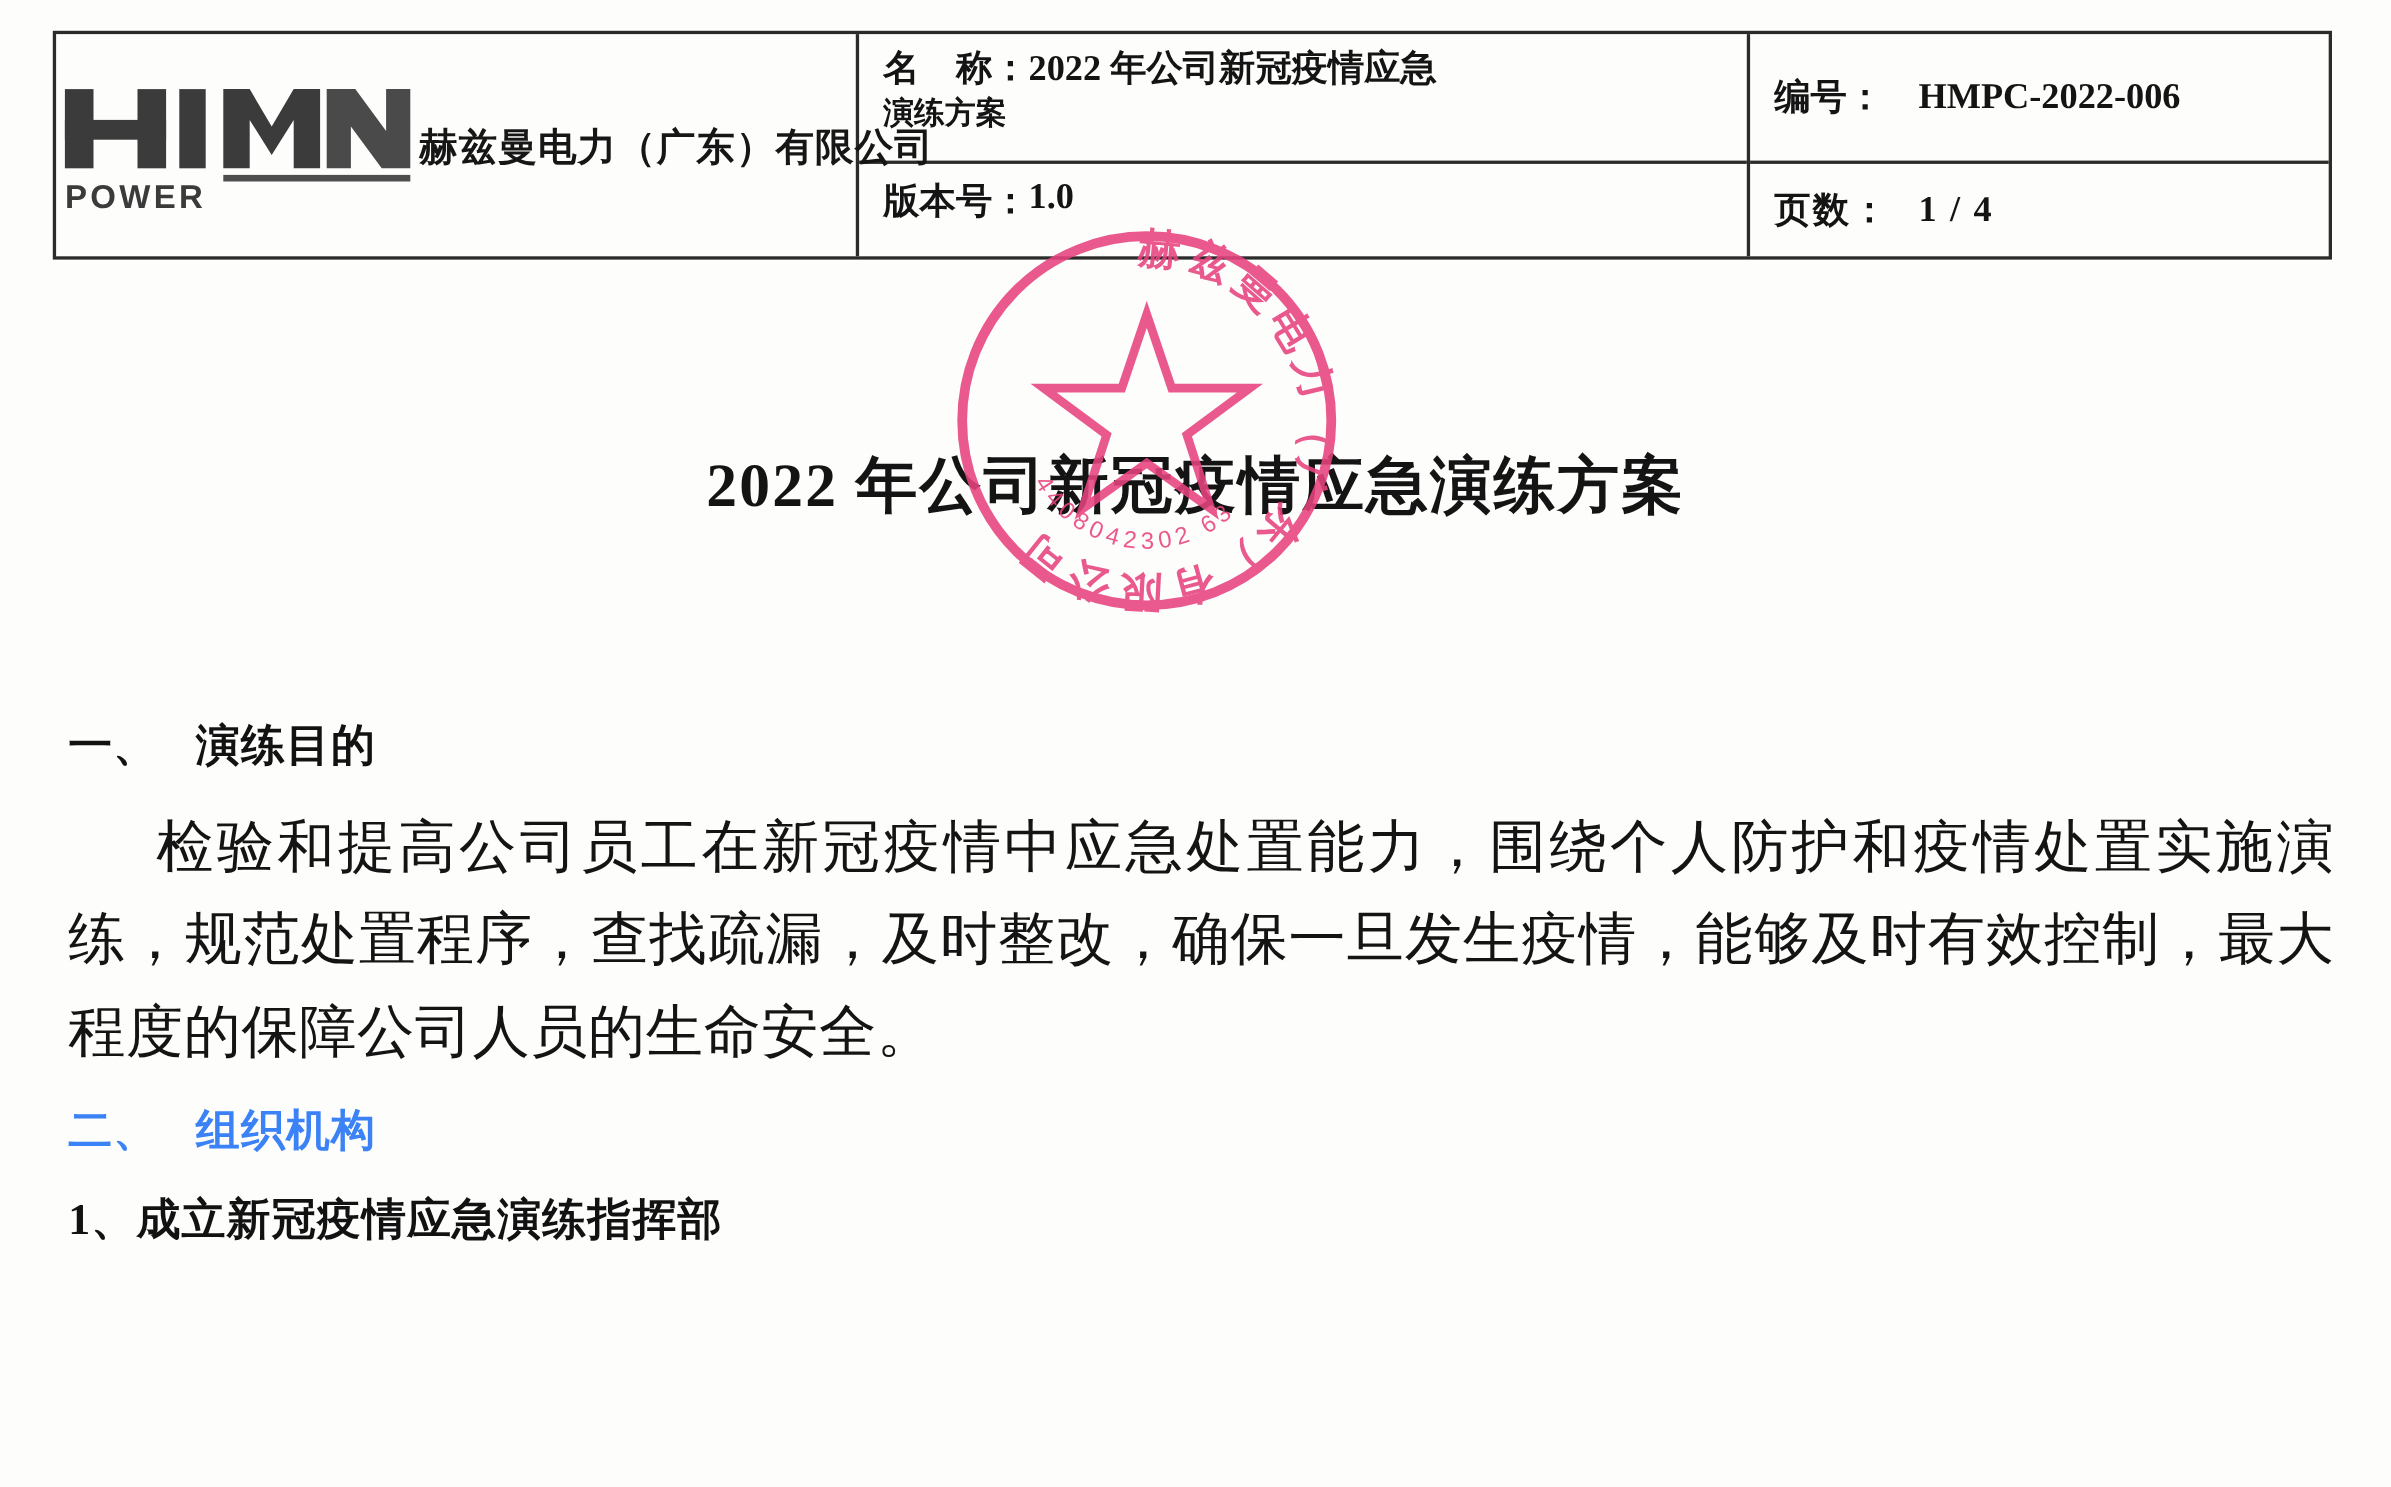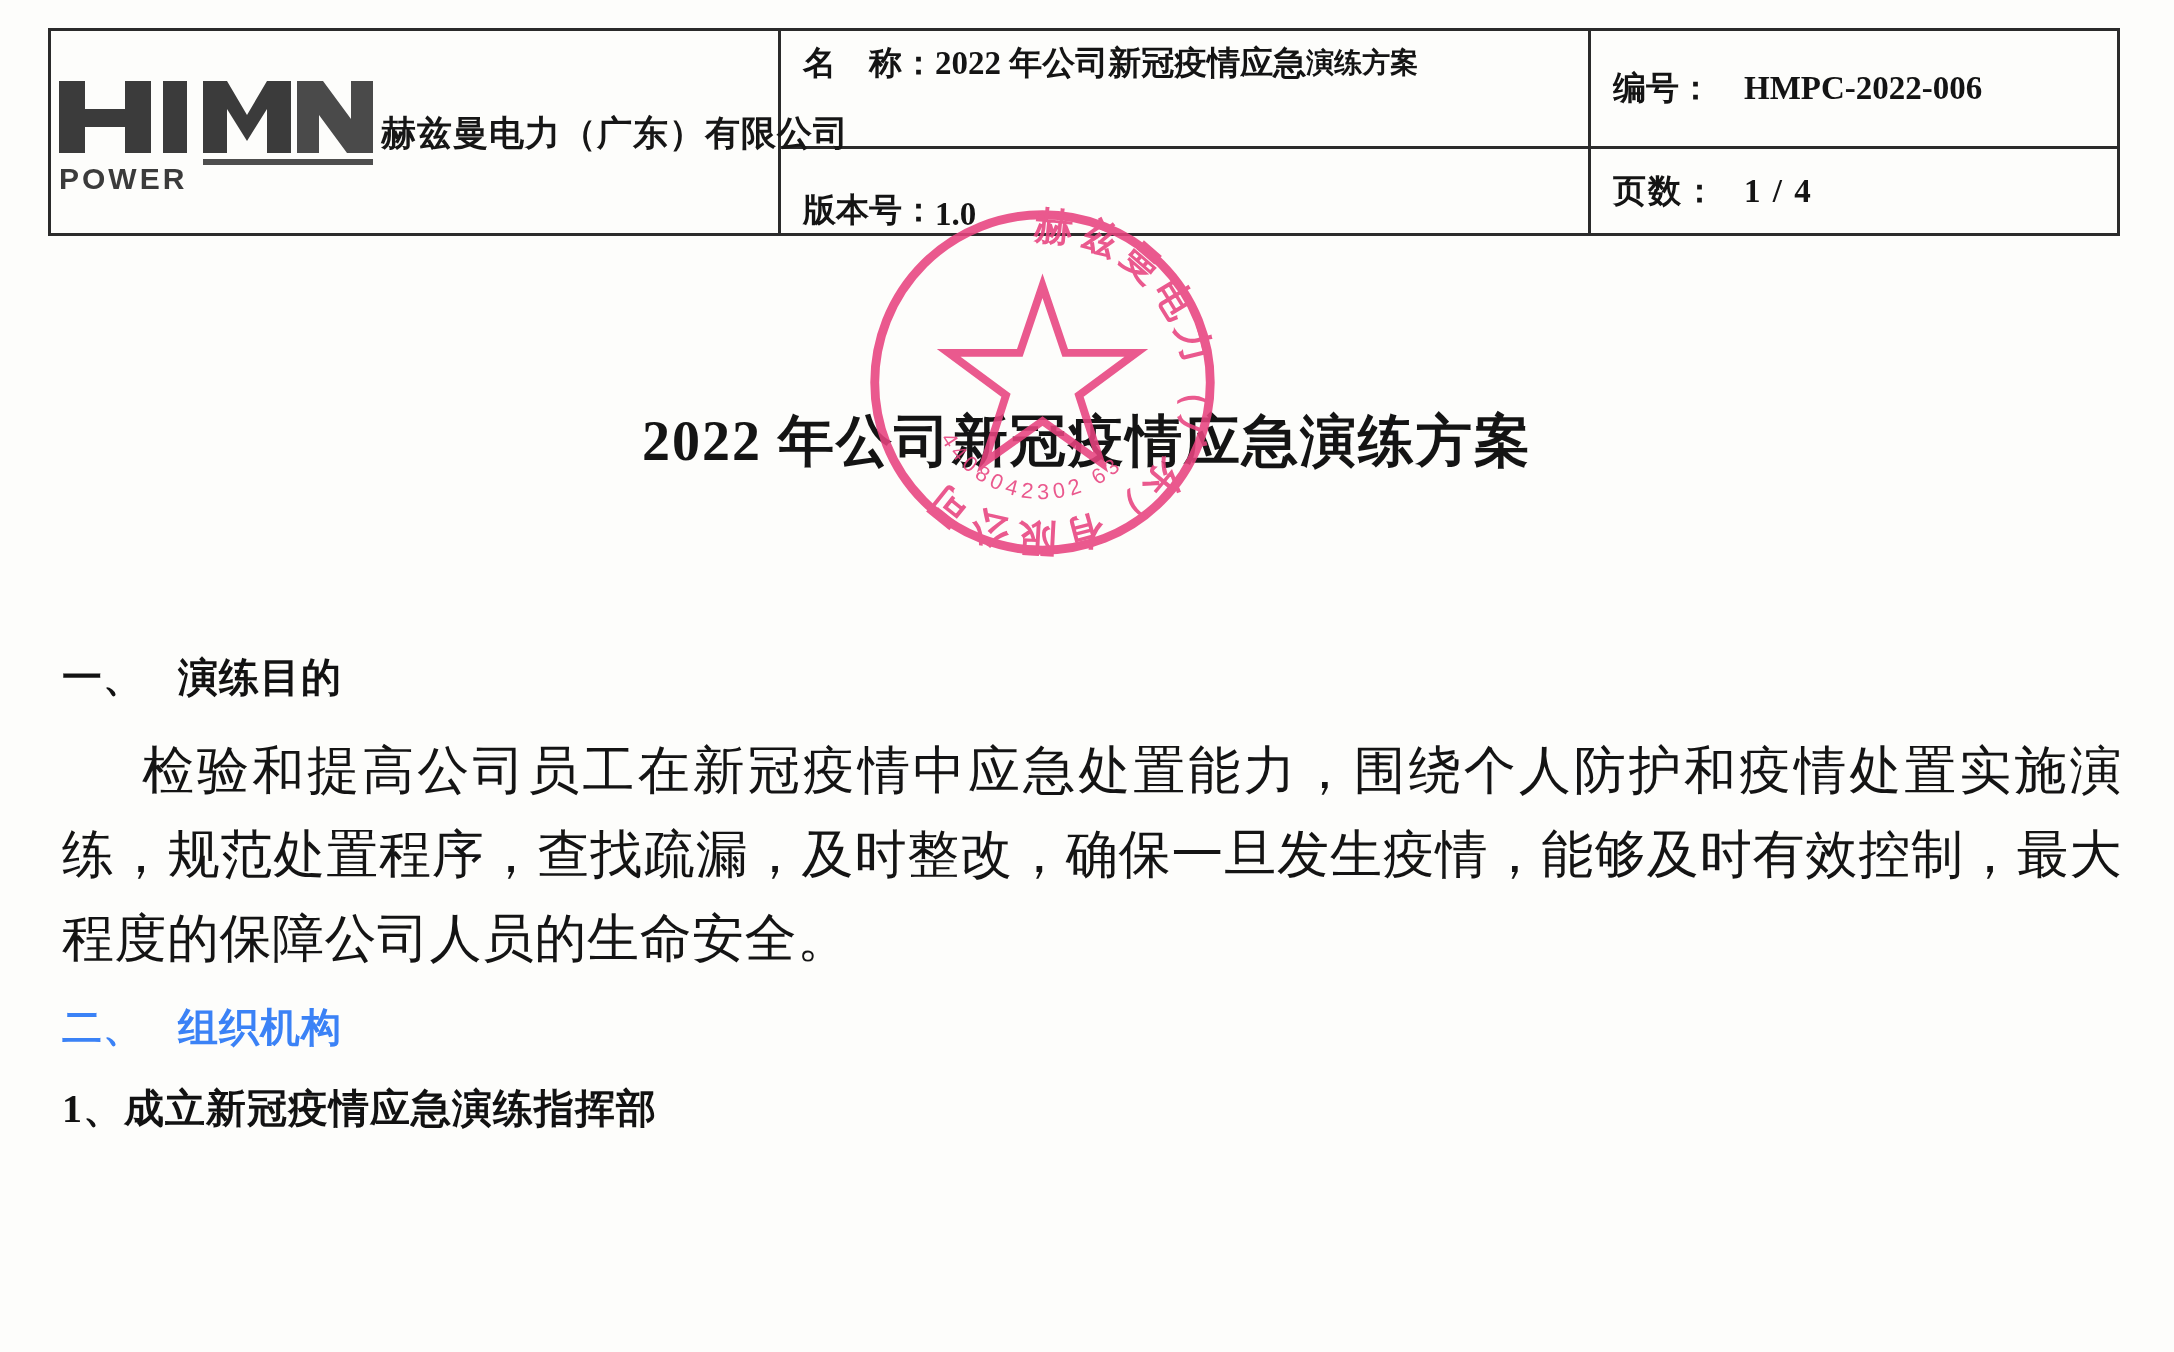--- a/index.html
+++ b/index.html
@@ -68,27 +68,28 @@
     border-right: 3px solid #2b2b2b;
     display: flex;
     flex-direction: column;
   }
   .mid-top {
     height: 118px;
     box-sizing: border-box;
     border-bottom: 3px solid #2b2b2b;
     padding: 12px 10px 0 22px;
     display: flex;
+    flex-direction: column;
     justify-content: flex-start;
   }
   .mid-bottom {
     flex: 1;
     padding: 12px 10px 0 22px;
     display: flex;
-    align-items: flex-end;
+    align-items: flex-start;
   }
   .fld-label {
     font-size: 33px;
     font-weight: 700;
     color: #141414;
     white-space: nowrap;
   }
   .fld-line {
     font-size: 33px;
     font-weight: 700;

